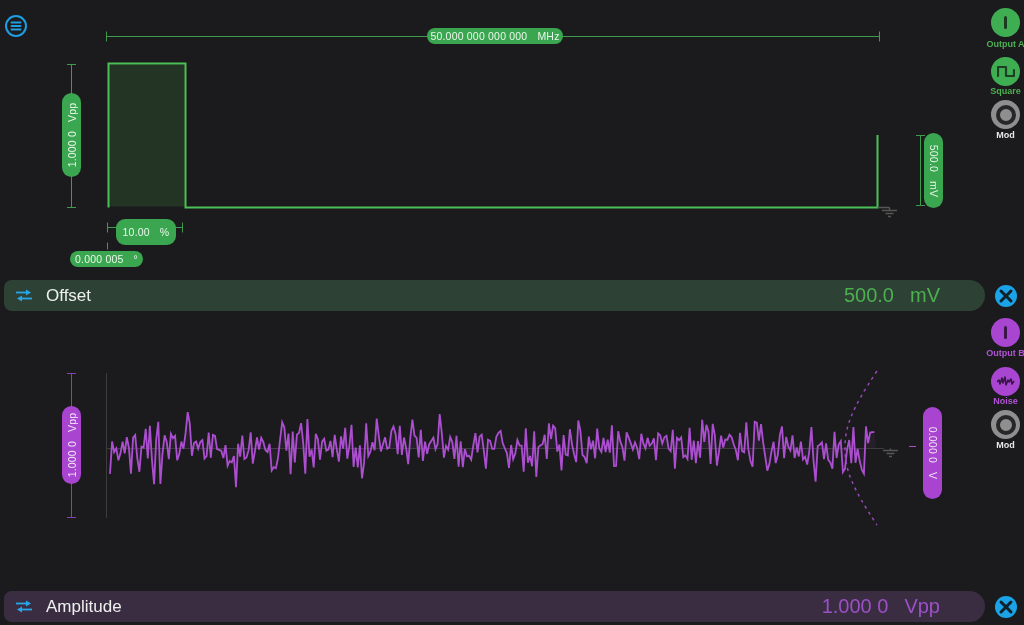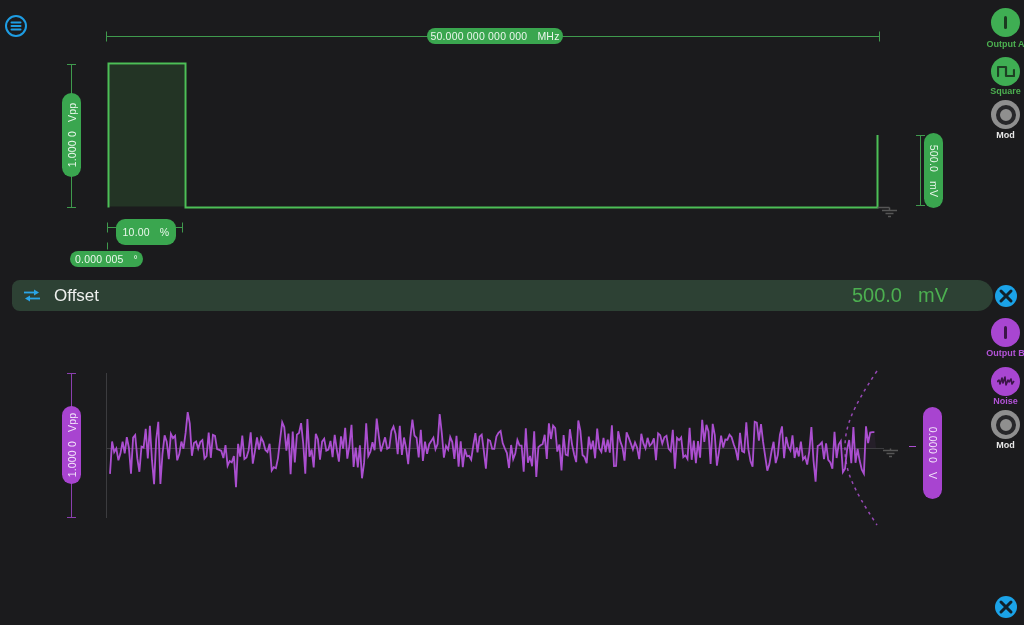--- a/index.html
+++ b/index.html
@@ -33,21 +33,21 @@
   .pwr-bar-a{width:3px;height:13px;border-radius:2px;background:#1b3a20;}
   .pwr-bar-b{width:3px;height:13px;border-radius:2px;background:#3a1547;}
   .mod-ring{width:12px;height:12px;border-radius:50%;border:4.5px solid #27272a;background:transparent;}
   .btn-label{position:absolute;font-size:9px;font-weight:bold;text-align:center;white-space:nowrap;}
   .btn-label.green{color:#4caf50;}
   .btn-label.purple{color:#b353d8;}
   .btn-label.white{color:#e8e8e8;}
 
   
   .bar{position:absolute;left:4px;width:981px;height:31px;border-radius:8px 16px 16px 8px;
-       display:flex;align-items:center;gap:12px;padding:0 45px 0 10px;box-sizing:border-box;cursor:pointer;margin-left:8px;}
+       display:flex;align-items:center;gap:12px;padding:0 45px 0 10px;box-sizing:border-box;cursor:pointer;}
   .bar.greenbg{background:#2d4134;top:280px;}
   .bar.purplebg{background:#3a2d42;top:591px;}
   .bar-title{color:#eef0ee;font-size:17px;}
   .bar-value{margin-left:auto;display:flex;gap:16px;align-items:baseline;font-size:20px;}
   .bar-value.green{color:#4caf50;}
   .bar-value.purple{color:#9b50c8;}
   .tools-btn{position:absolute;left:994px;width:24px;height:24px;background:none;border:none;padding:0;cursor:pointer;}
 </style>
 </head>
 <body>
@@ -213,20 +213,33 @@
       <polyline points="0,7 2,5 3,9 5,3 6,8 8,2 9,10 11,5 12,7 14,4 15,9 17,6" fill="none" stroke="#3a1547" stroke-width="1.6" stroke-linejoin="round"></polyline>
     </svg>
   </button>
   <span class="btn-label purple" style="left:983px;top:396px;width:45px;">Noise</span>
 
   <button class="circle-btn gray" style="left:991px;top:410px;">
     <span class="mod-ring"></span>
   </button>
   <span class="btn-label white" style="left:983px;top:440px;width:45px;">Mod</span>
 
+  <div class="bar purplebg">
+    <svg width="20" height="15" viewBox="0 0 20 15">
+      <line x1="2" y1="4.5" x2="13" y2="4.5" stroke="#2aa5e8" stroke-width="1.8"></line>
+      <polygon points="12,1.5 17,4.5 12,7.5" fill="#2aa5e8"></polygon>
+      <line x1="7" y1="10.5" x2="18" y2="10.5" stroke="#2aa5e8" stroke-width="1.8"></line>
+      <polygon points="8,7.5 3,10.5 8,13.5" fill="#2aa5e8"></polygon>
+    </svg>
+    <span class="bar-title">Amplitude</span>
+    <span class="bar-value purple">
+      <span>1.000 0</span>
+      <span>Vpp</span>
+    </span>
+  </div>
   <button class="tools-btn" style="top:595px;">
     <svg width="24" height="24" viewBox="0 0 24 24">
       <circle cx="12" cy="12" r="11" fill="#1ba3e8"></circle>
       <line x1="7" y1="7" x2="17" y2="17" stroke="#11212b" stroke-width="3" stroke-linecap="round"></line>
       <line x1="17" y1="7" x2="7" y2="17" stroke="#11212b" stroke-width="3" stroke-linecap="round"></line>
     </svg>
   </button>
 
 </div>
 

